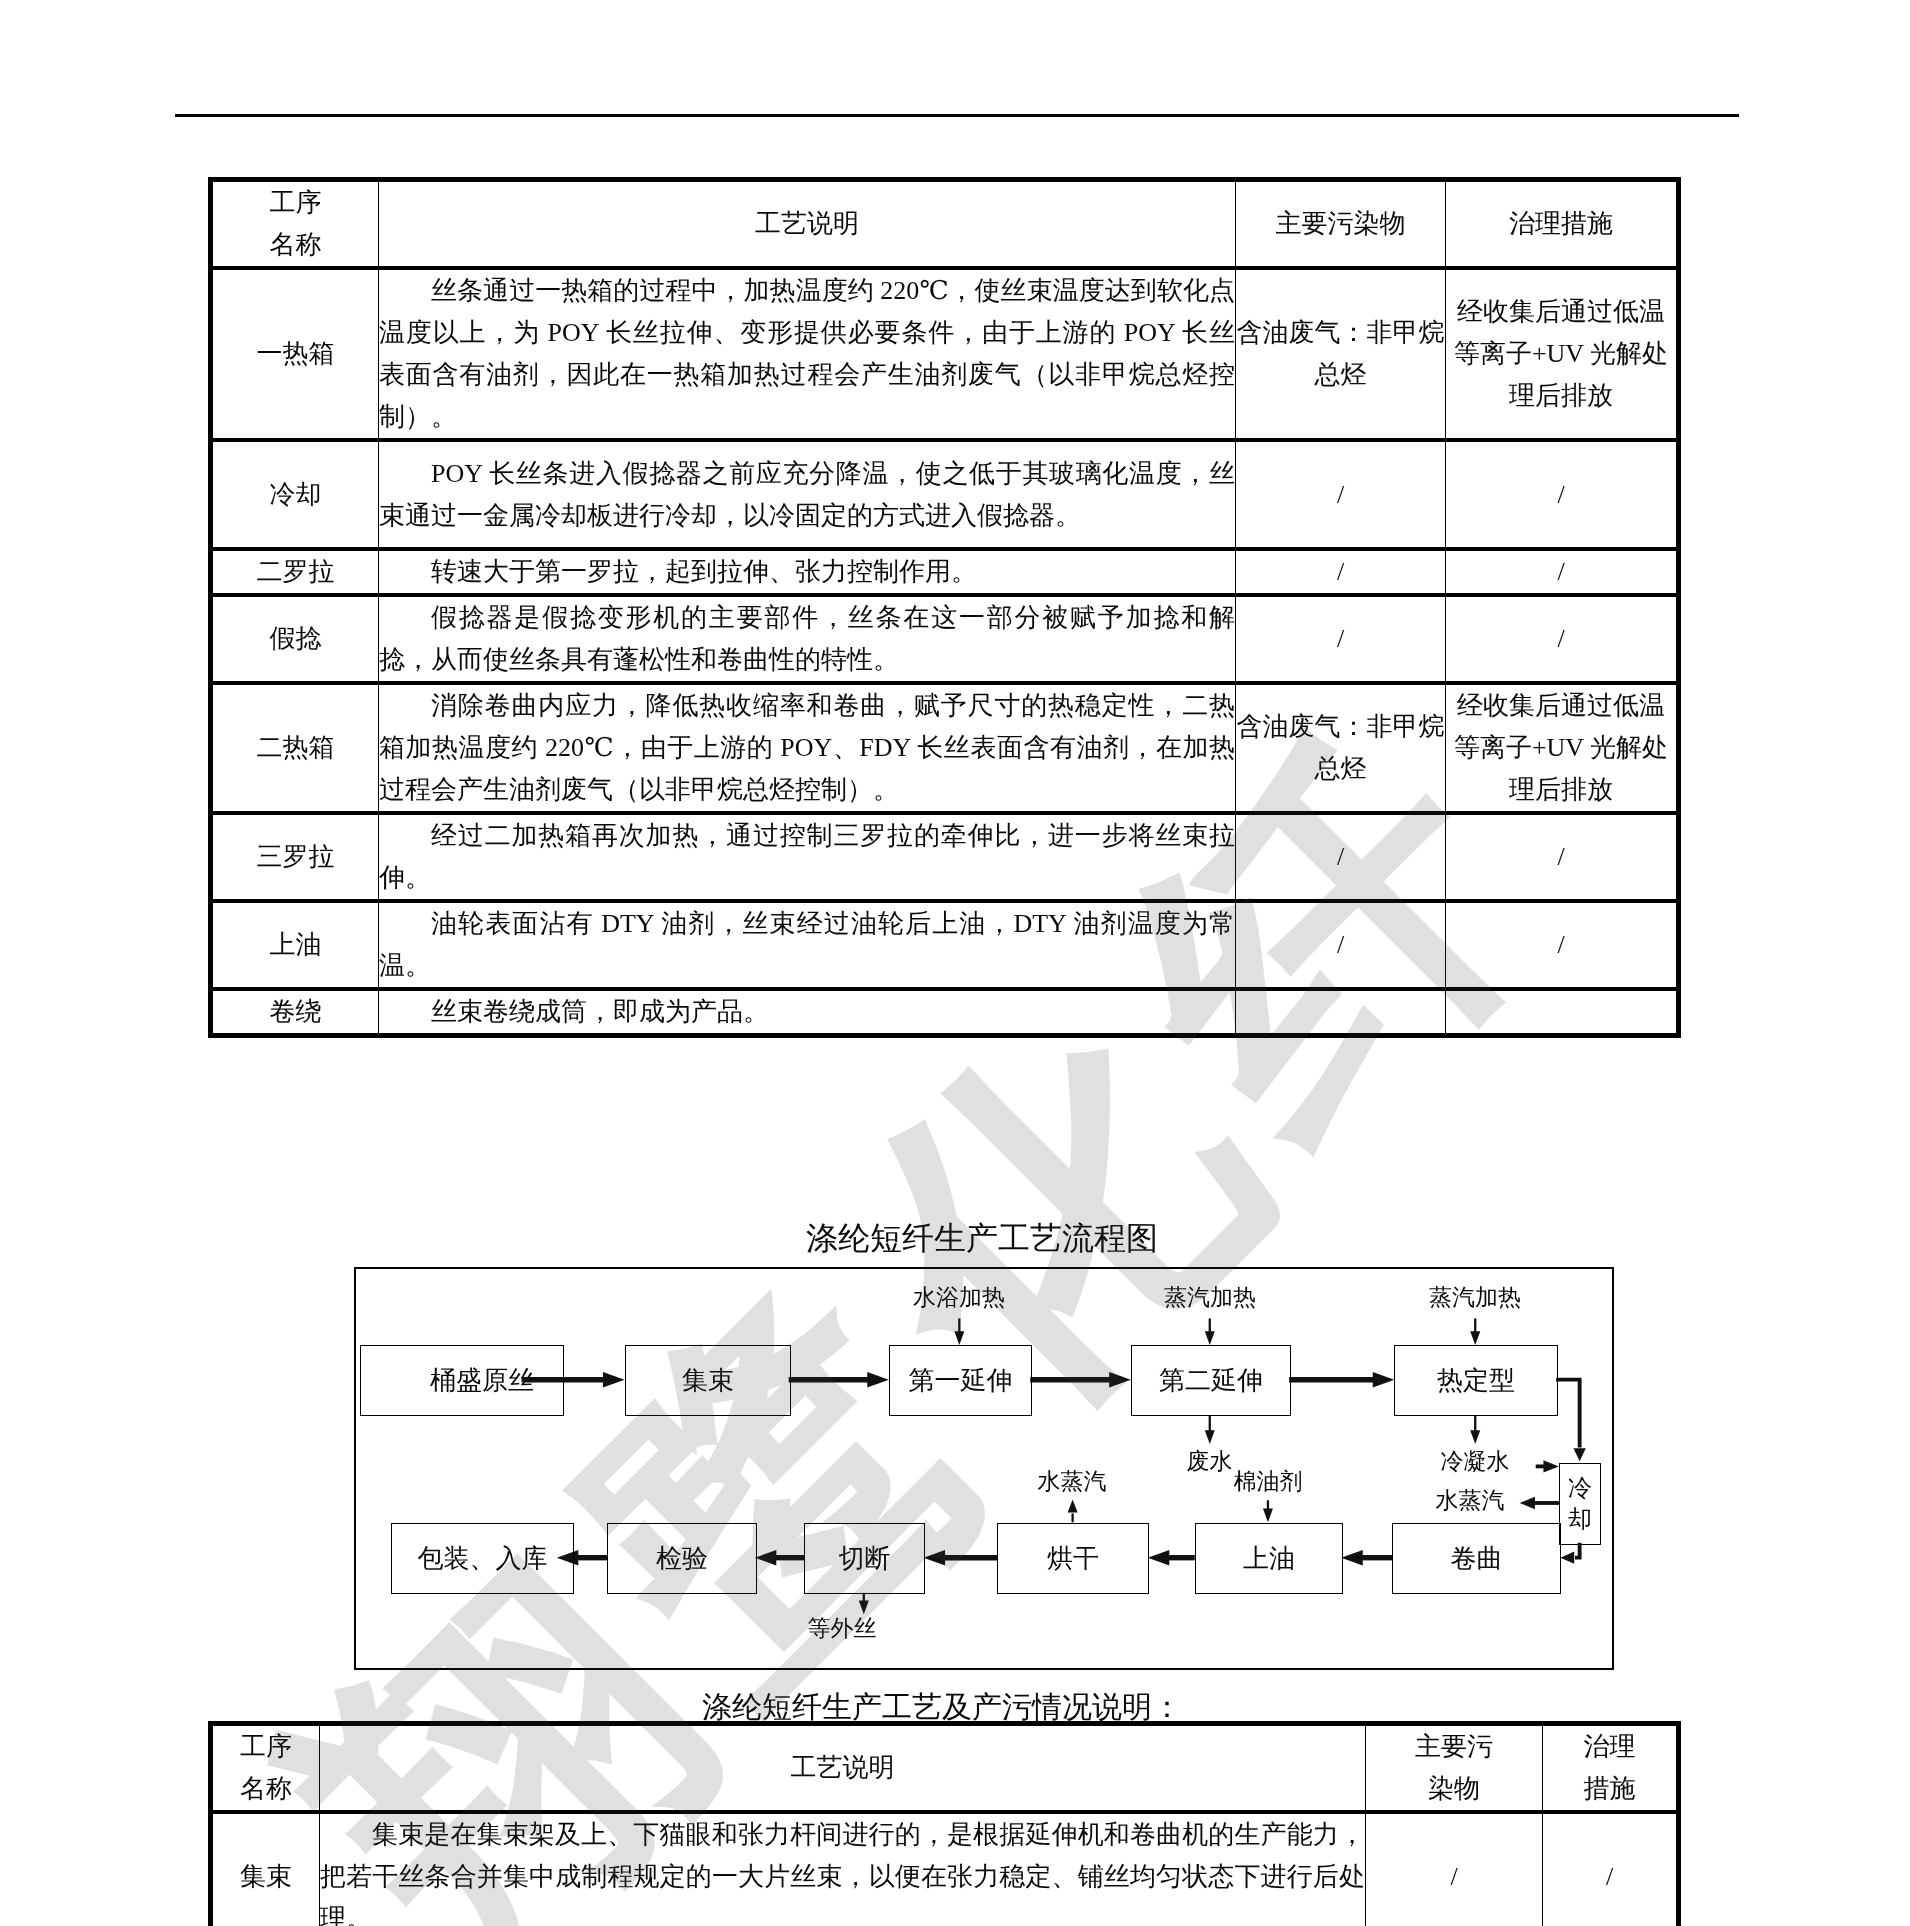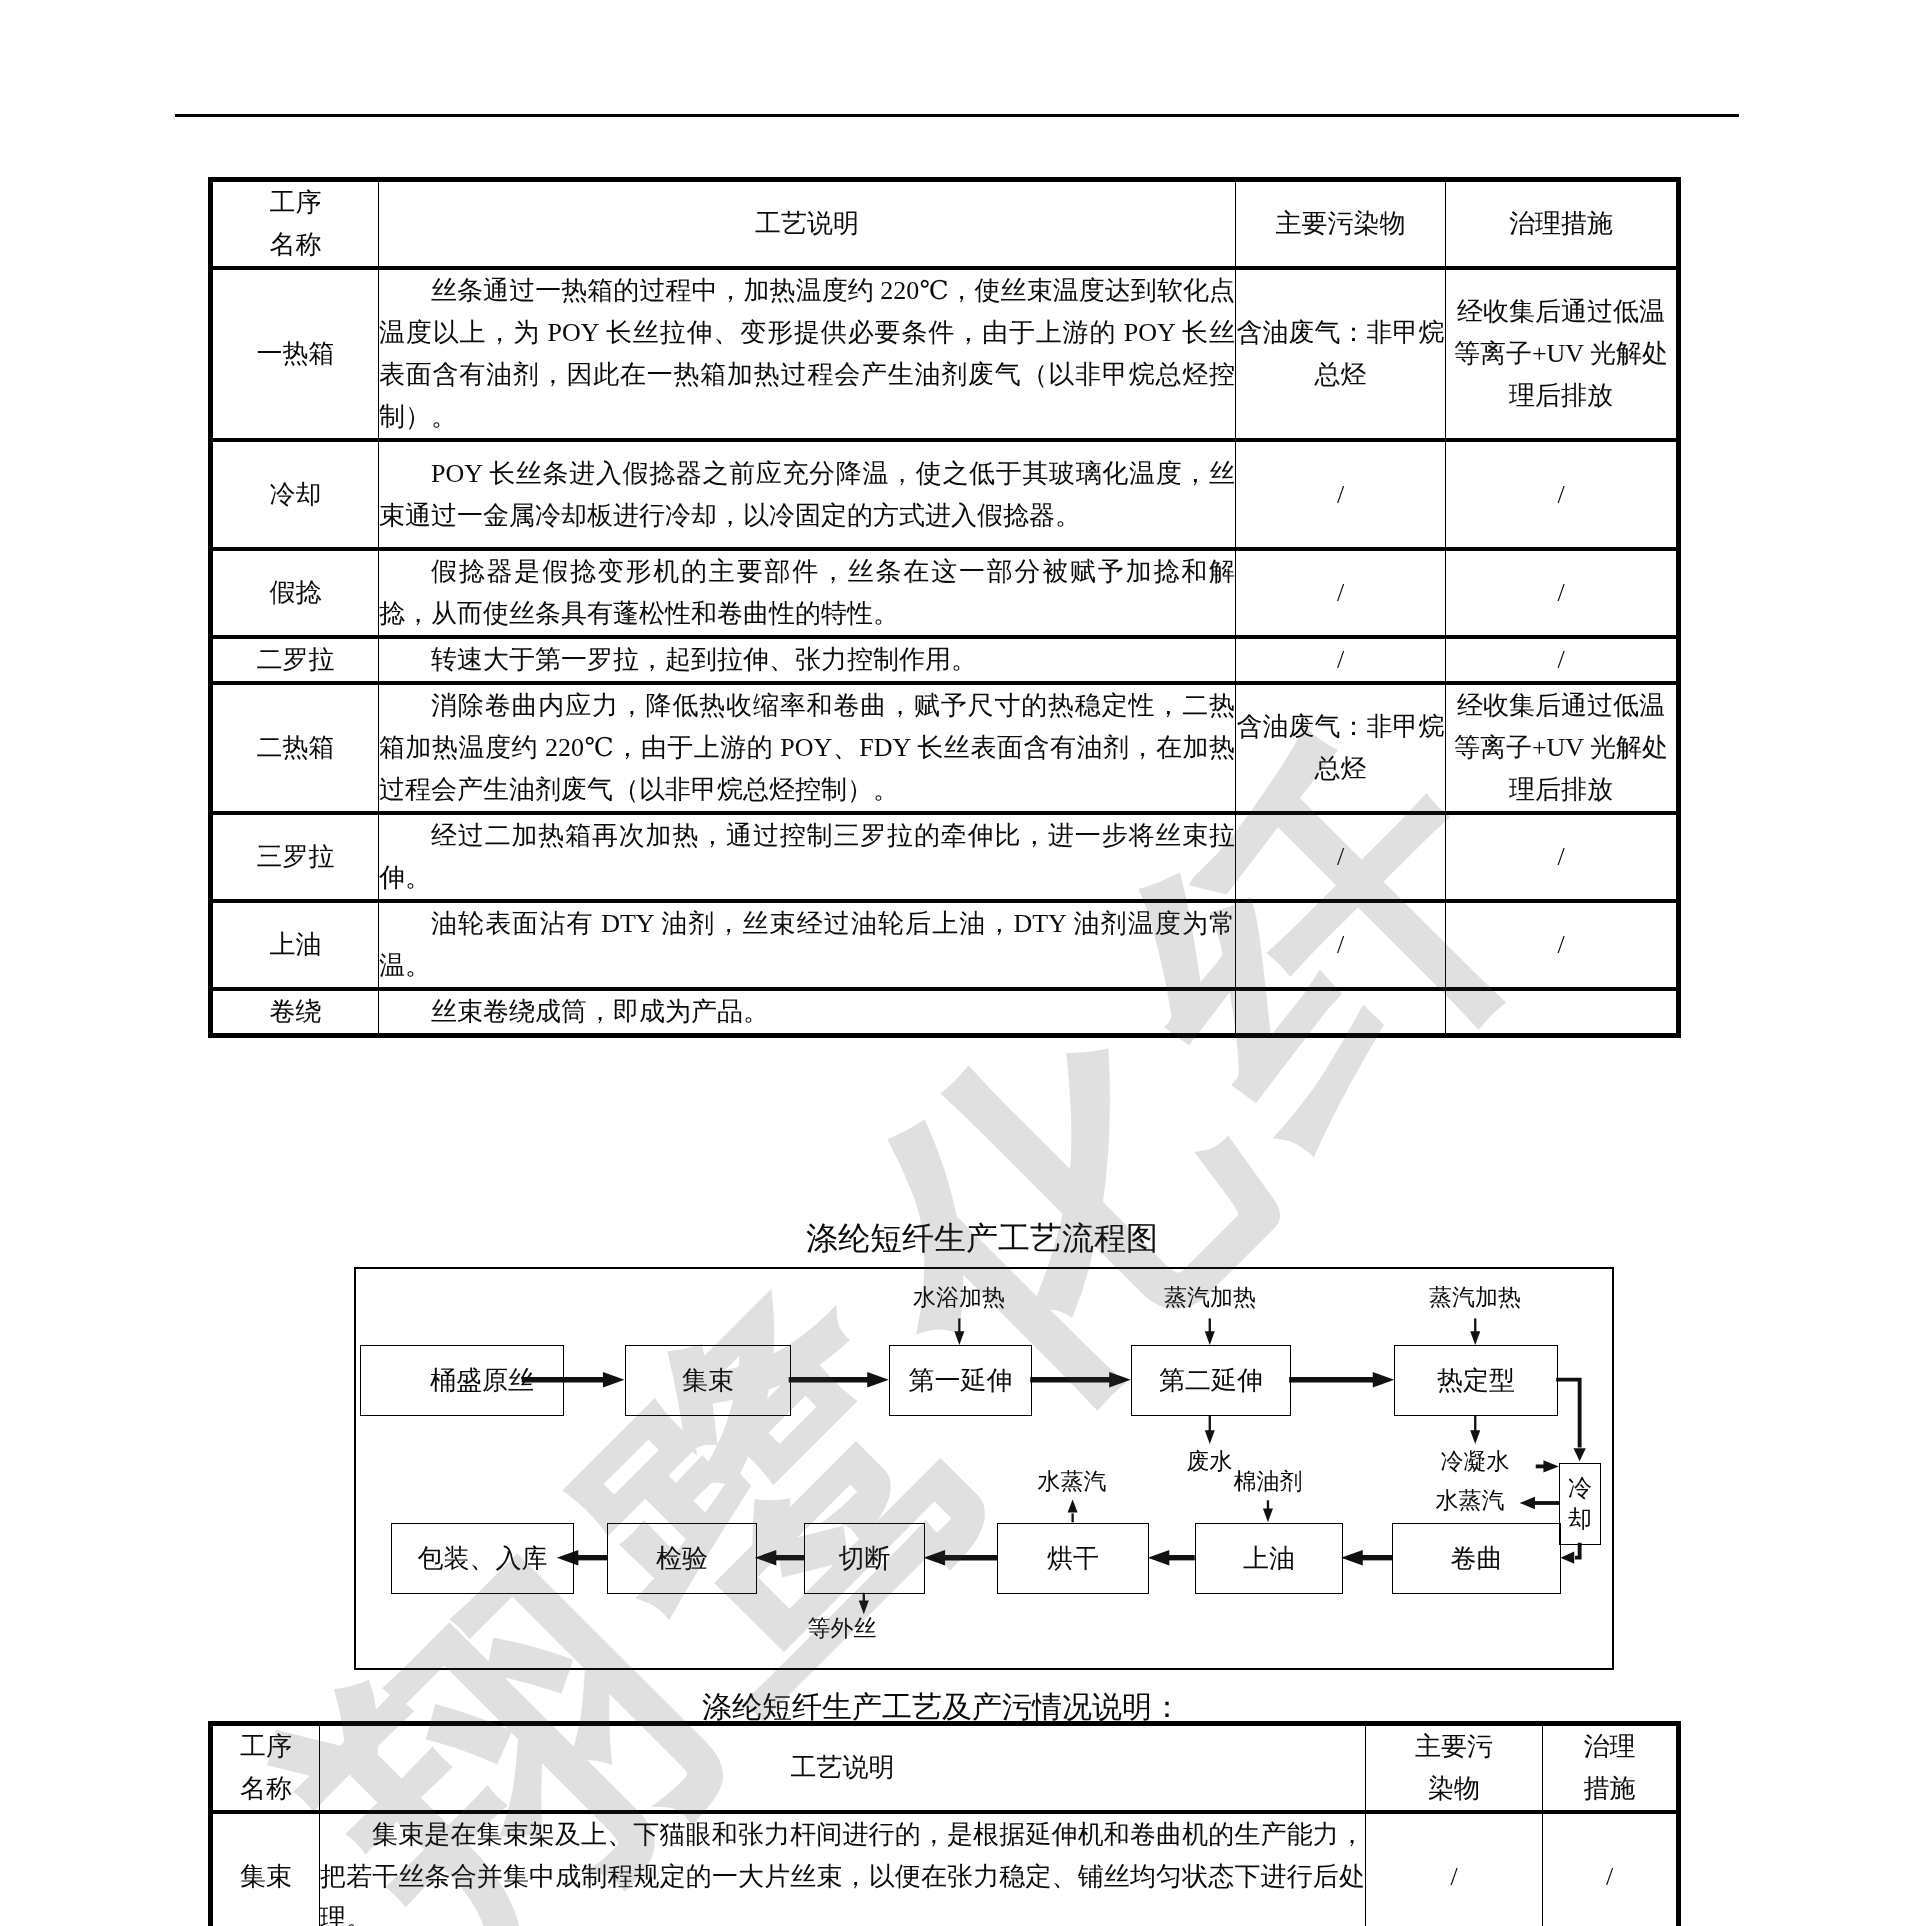--- a/index.html
+++ b/index.html
@@ -84,32 +84,32 @@
       <td class="cell-mid">经收集后通过低温等离子+UV 光解处理后排放</td>
     </tr>
     <tr style="height:109px;">
       <td class="cell-name">冷却</td>
       <td class="cell-desc">
             <p>POY 长丝条进入假捻器之前应充分降温，使之低于其玻璃化温度，丝束通过一金属冷却板进行冷却，以冷固定的方式进入假捻器。</p>
           </td>
       <td class="cell-mid">/</td>
       <td class="cell-mid">/</td>
     </tr>
+    <tr style="height:38px;">
+      <td class="cell-name">二罗拉</td>
+      <td class="cell-desc">
+            <p>转速大于第一罗拉，起到拉伸、张力控制作用。</p>
+          </td>
+      <td class="cell-mid">/</td>
+      <td class="cell-mid">/</td>
+    </tr>
     <tr style="height:80px;">
       <td class="cell-name">假捻</td>
       <td class="cell-desc">
             <p>假捻器是假捻变形机的主要部件，丝条在这一部分被赋予加捻和解捻，从而使丝条具有蓬松性和卷曲性的特性。</p>
-          </td>
-      <td class="cell-mid">/</td>
-      <td class="cell-mid">/</td>
-    </tr>
-    <tr style="height:38px;">
-      <td class="cell-name">二罗拉</td>
-      <td class="cell-desc">
-            <p>转速大于第一罗拉，起到拉伸、张力控制作用。</p>
           </td>
       <td class="cell-mid">/</td>
       <td class="cell-mid">/</td>
     </tr>
     <tr style="height:117px;">
       <td class="cell-name">二热箱</td>
       <td class="cell-desc">
             <p>消除卷曲内应力，降低热收缩率和卷曲，赋予尺寸的热稳定性，二热箱加热温度约 220℃，由于上游的 POY、FDY 长丝表面含有油剂，在加热过程会产生油剂废气（以非甲烷总烃控制）。</p>
           </td>
       <td class="cell-mid">含油废气：非甲烷总烃</td>

